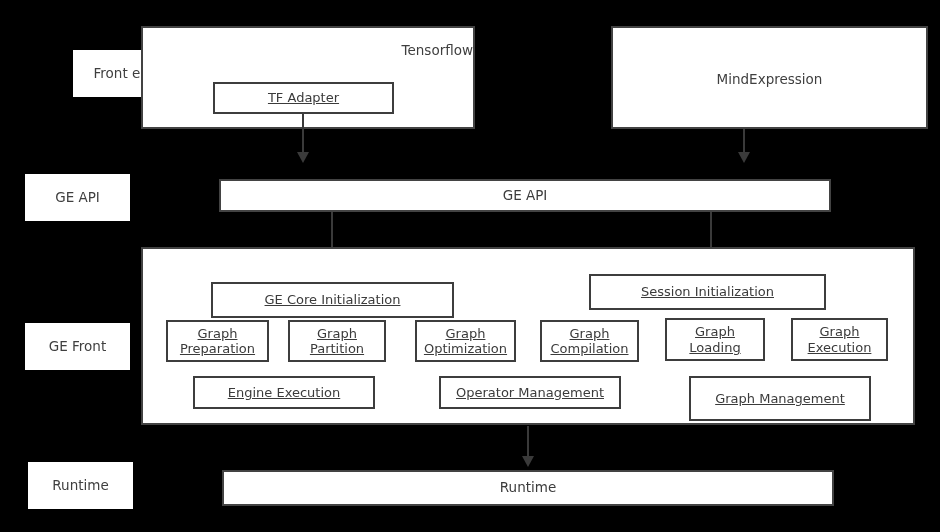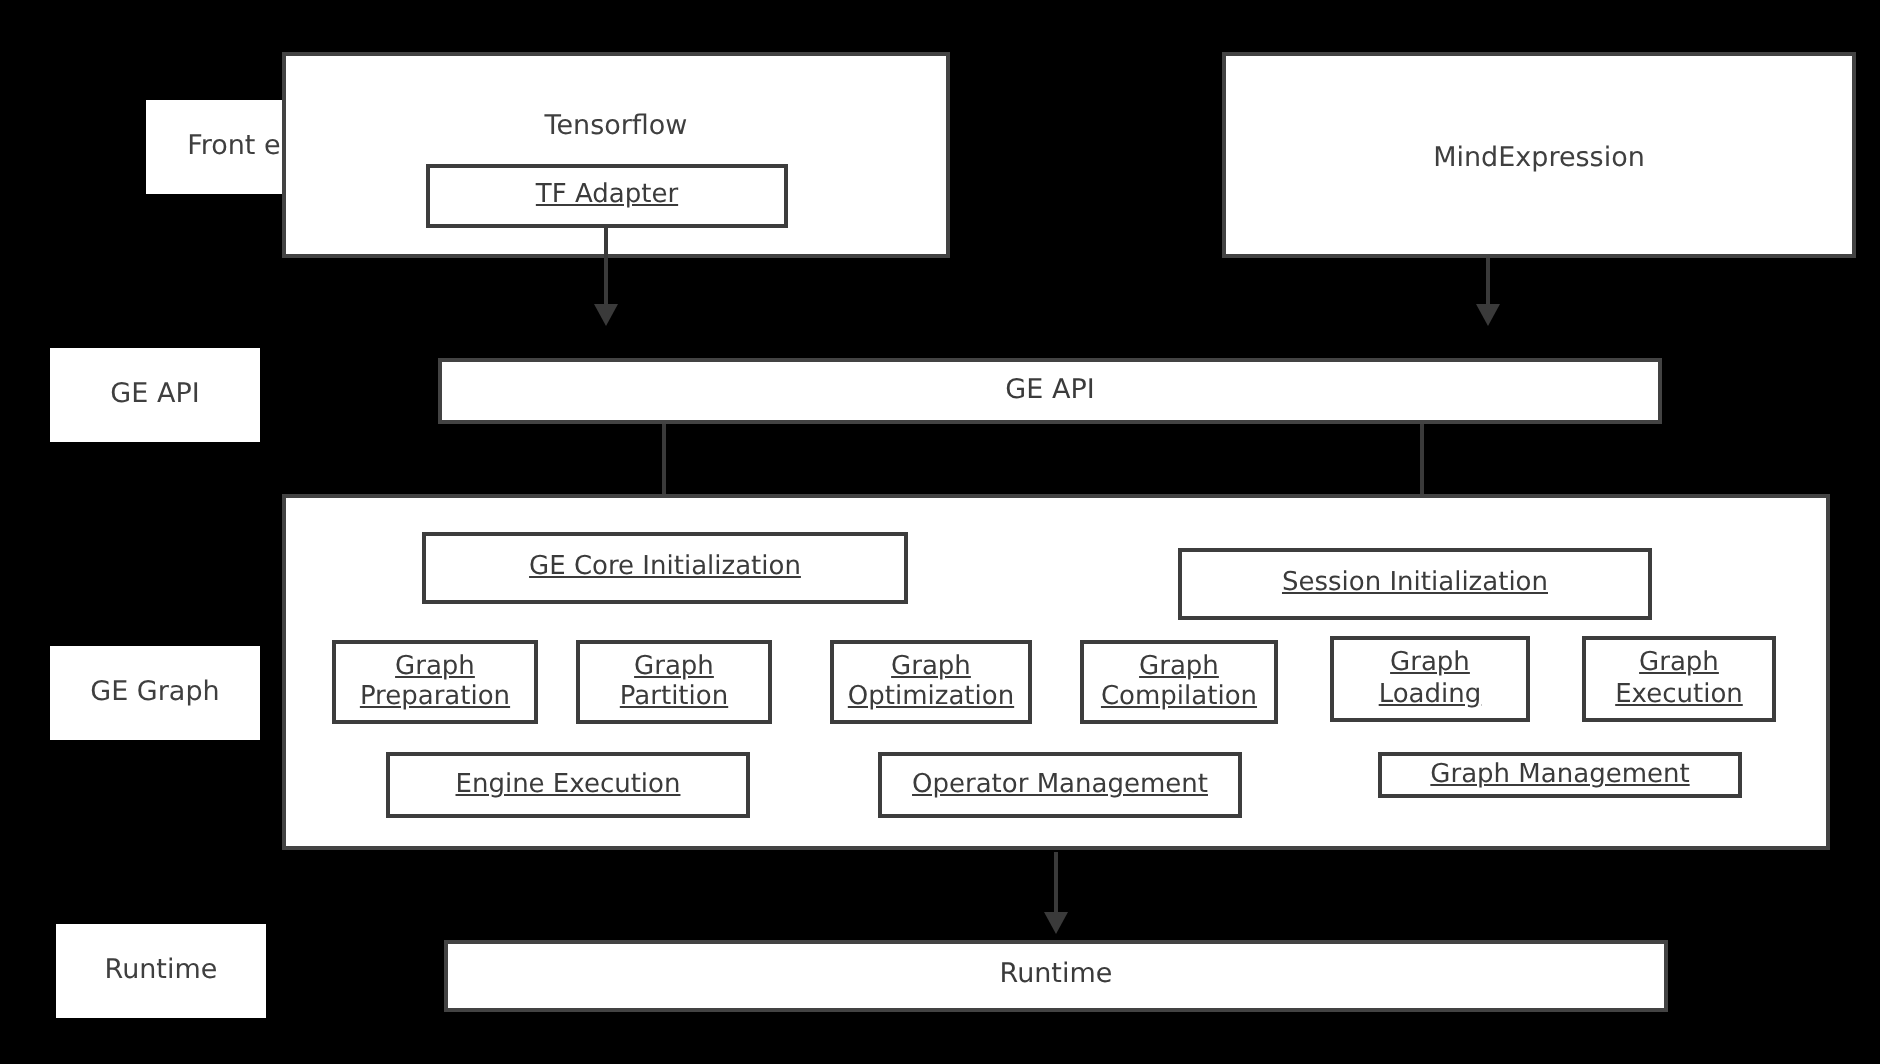--- a/index.html
+++ b/index.html
@@ -80,29 +80,29 @@
 
   <div class="box layer-label" style="left:25px; top:50px; width:105px; height:47px;margin-left:48px;">
     <span>Front end</span>
   </div>
 
   <div class="box layer-label" style="left:25px; top:174px; width:105px; height:47px;">
     <span>GE API</span>
   </div>
 
   <div class="box layer-label" style="left:25px; top:323px; width:105px; height:47px;">
-    <span>GE Graph</span>
+    <span>GE Front</span>
   </div>
 
   <div class="box layer-label" style="left:28px; top:462px; width:105px; height:47px;">
     <span>Runtime</span>
   </div>
 
   <div class="box group" style="left:141px; top:26px; width:334px; height:103px;">
-    <span class="group-title" style="top:28px;">Tensorflow</span>
+    <span class="group-title" style="top:15px;text-align:right;">Tensorflow</span>
   </div>
 
   <div class="box node" style="left:213px; top:82px; width:181px; height:32px;">
     <span>TF Adapter</span>
   </div>
 
   <div class="box group" style="left:587px; top:26px; width:317px; height:103px;margin-left:24px;">
     <span class="group-title" style="top:44px;">MindExpression</span>
   </div>
 
@@ -117,21 +117,21 @@
   </div>
 
   <div class="arrow-line" style="left:331px; top:212px; height:47px;"></div>
   <div class="arrow-head" style="left:326px; top:257px;"></div>
 
   <div class="arrow-line" style="left:710px; top:212px; height:47px;"></div>
   <div class="arrow-head" style="left:705px; top:257px;"></div>
 
   <div class="box group" style="left:141px; top:247px; width:774px; height:178px;"></div>
 
-  <div class="box node" style="left:211px; top:266px; width:243px; height:36px;">
+  <div class="box node" style="left:211px; top:282px; width:243px; height:36px;">
     <span>GE Core Initialization</span>
   </div>
   <div class="box node" style="left:589px; top:274px; width:237px; height:36px;">
     <span>Session Initialization</span>
   </div>
 
   <div class="box node" style="left:166px; top:320px; width:103px; height:42px;">
     <span>Graph
 Preparation</span>
   </div>
@@ -155,21 +155,21 @@
     <span>Graph
 Execution</span>
   </div>
 
   <div class="box node" style="left:193px; top:376px; width:182px; height:33px;">
     <span>Engine Execution</span>
   </div>
   <div class="box node" style="left:439px; top:376px; width:182px; height:33px;">
     <span>Operator Management</span>
   </div>
-  <div class="box node" style="left:689px; top:376px; width:182px; height:23px;">
+  <div class="box node" style="left:689px; top:376px; width:182px; height:45px;">
     <span>Graph Management</span>
   </div>
 
   <div class="arrow-line" style="left:527px; top:426px; height:32px;"></div>
   <div class="arrow-head" style="left:522px; top:456px;"></div>
 
   <div class="box bar" style="left:222px; top:470px; width:612px; height:36px;">
     <span>Runtime</span>
   </div>
 

